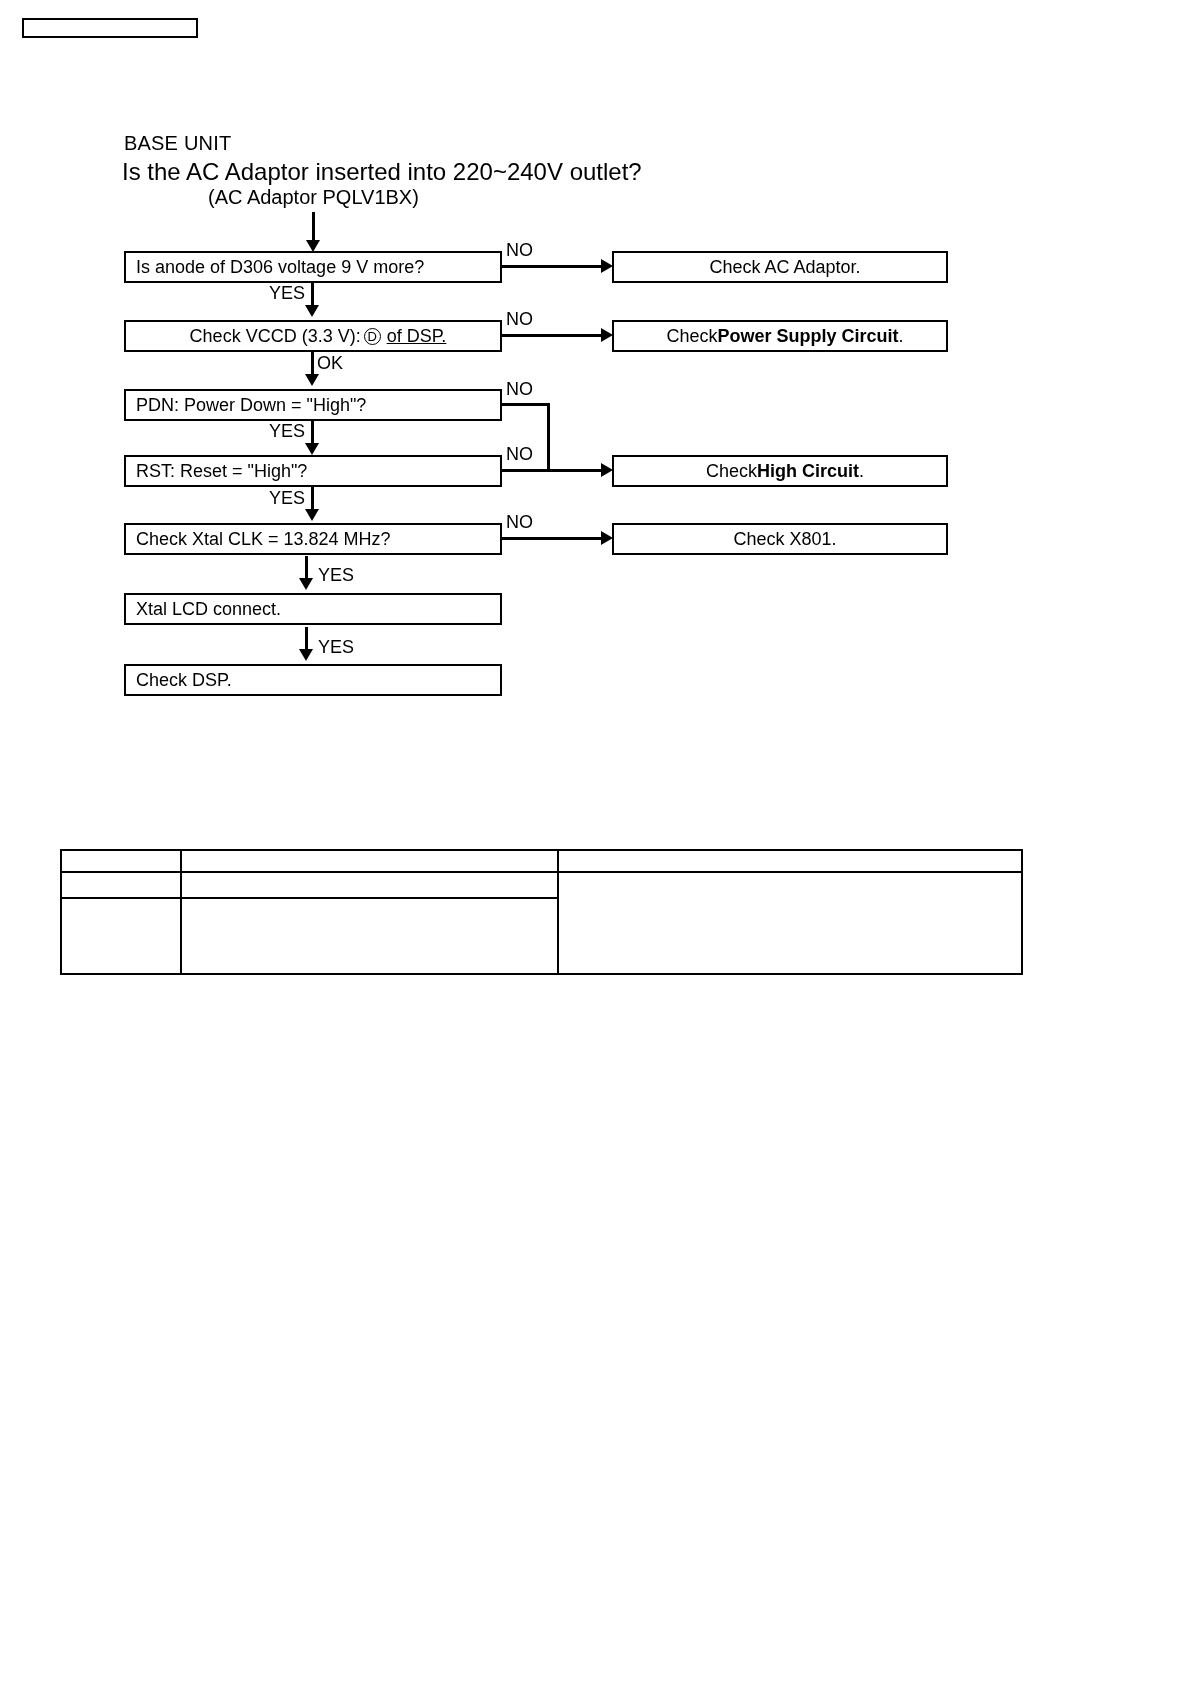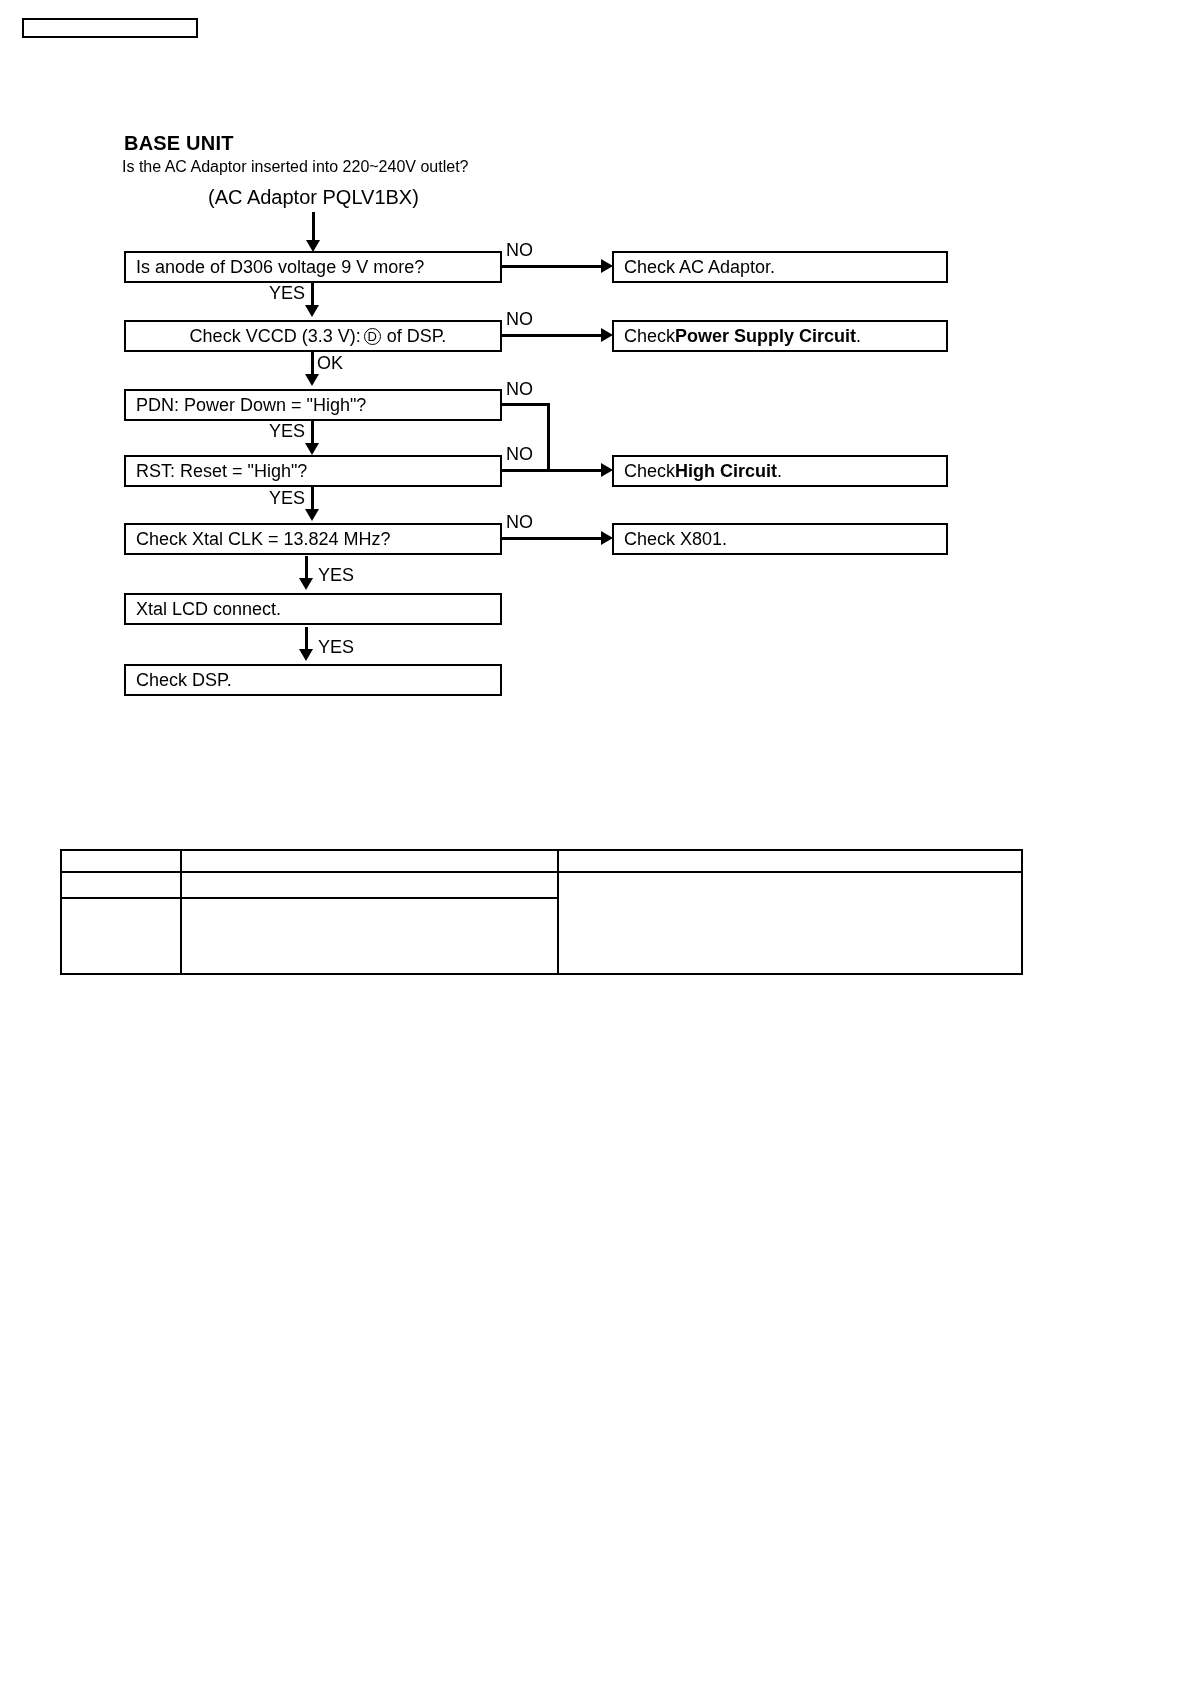--- a/index.html
+++ b/index.html
@@ -28,29 +28,29 @@
     background: #fff;
     box-sizing: border-box;
   }
 
   
   .title-bold {
     position: absolute;
     left: 124px;
     top: 132px;
     font-size: 20px;
-    font-weight: bold;
+    font-weight: normal;
     letter-spacing: 0.2px;
     white-space: nowrap;
   }
   .title-line {
     position: absolute;
     left: 122px;
     top: 158px;
-    font-size: 16px;
+    font-size: 24px;
     white-space: nowrap;
   }
   .title-sub {
     position: absolute;
     left: 208px;
     top: 186px;
     font-size: 20px;
     white-space: nowrap;
   }
 
@@ -62,21 +62,21 @@
     background: #fff;
     display: flex;
     align-items: center;
     font-size: 18px;
     padding-left: 10px;
     white-space: nowrap;
   }
   .fbox b { font-weight: bold; }
 
   .left-box  { left: 124px; width: 378px; height: 32px; }
-  .right-box { left: 612px; width: 336px; height: 32px; }
+  .right-box { left: 612px; width: 336px; height: 32px; justify-content: center; }
 
   
   .circled {
     display: inline-block;
     width: 17px;
     height: 17px;
     line-height: 15px;
     border: 1.5px solid #000;
     border-radius: 50%;
     text-align: center;
@@ -160,21 +160,21 @@
   <span>Check AC Adaptor.</span>
 </div>
 
 <div class="vline" style="left:311px; top:283px; height:24px;"></div>
 <div class="arrow-down" style="left:305px; top:305px;"></div>
 <div class="edge-label" style="left:269px; top:283px;">YES</div>
 
 <div class="fbox left-box" style="top:320px;justify-content:center;">
   <span>Check VCCD (3.3 V):</span>
     <span class="circled">D</span>
-    <span style="margin-left:3px;">of DSP.</span>
+    <span style="margin-left:3px;text-decoration:underline;">of DSP.</span>
 </div>
 <div class="hline" style="left:500px; top:334px; width:104px;"></div>
 <div class="arrow-right" style="left:601px; top:328px;"></div>
 <div class="edge-label" style="left:506px; top:309px;">NO</div>
 <div class="fbox right-box" style="top:320px;">
   <span>Check </span>
     <b>Power Supply Circuit</b>
     <span>.</span>
 </div>
 

